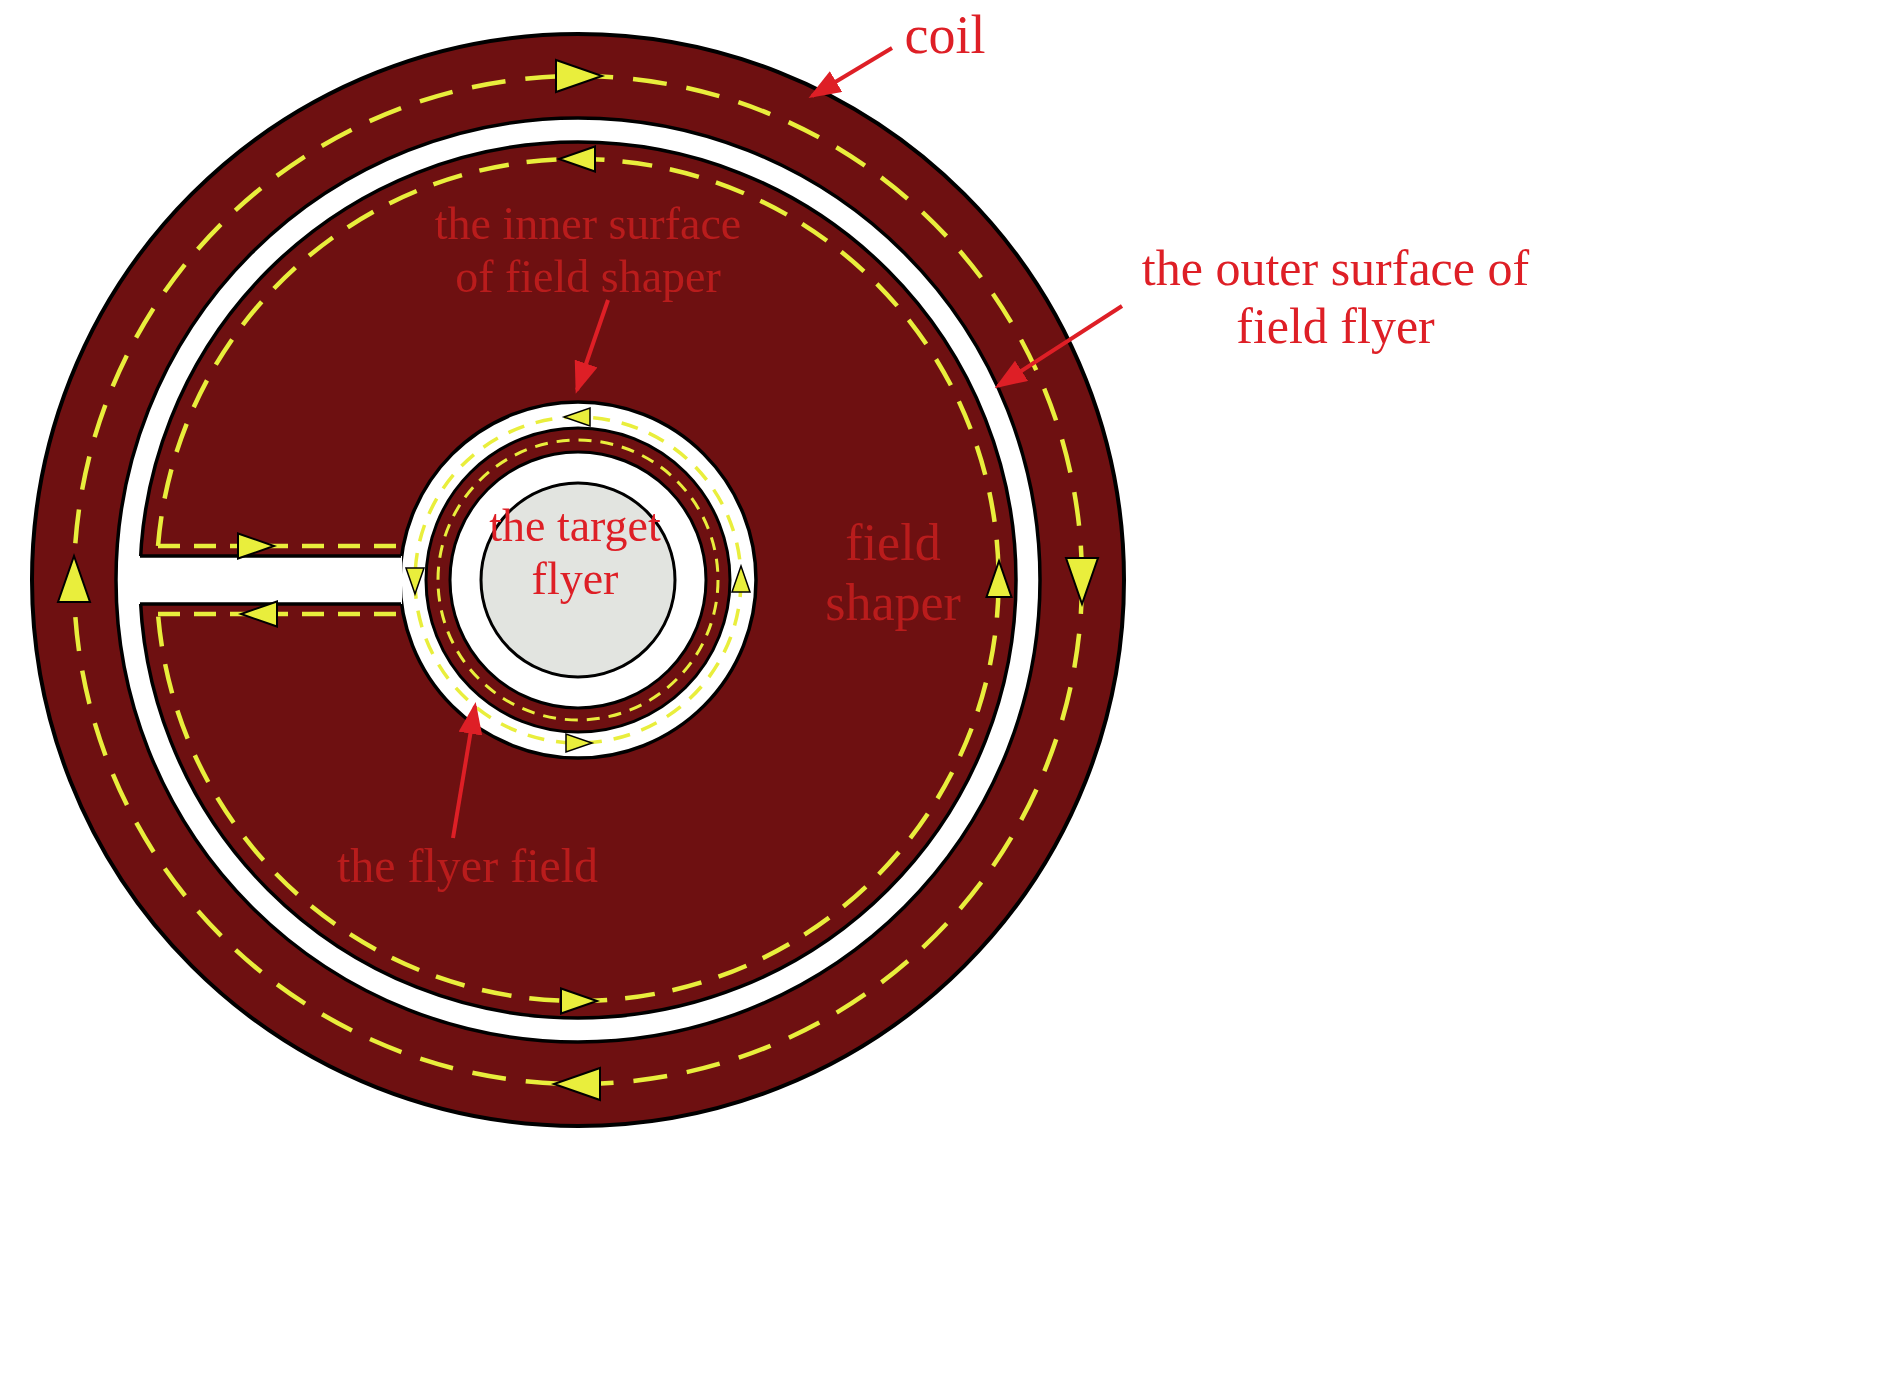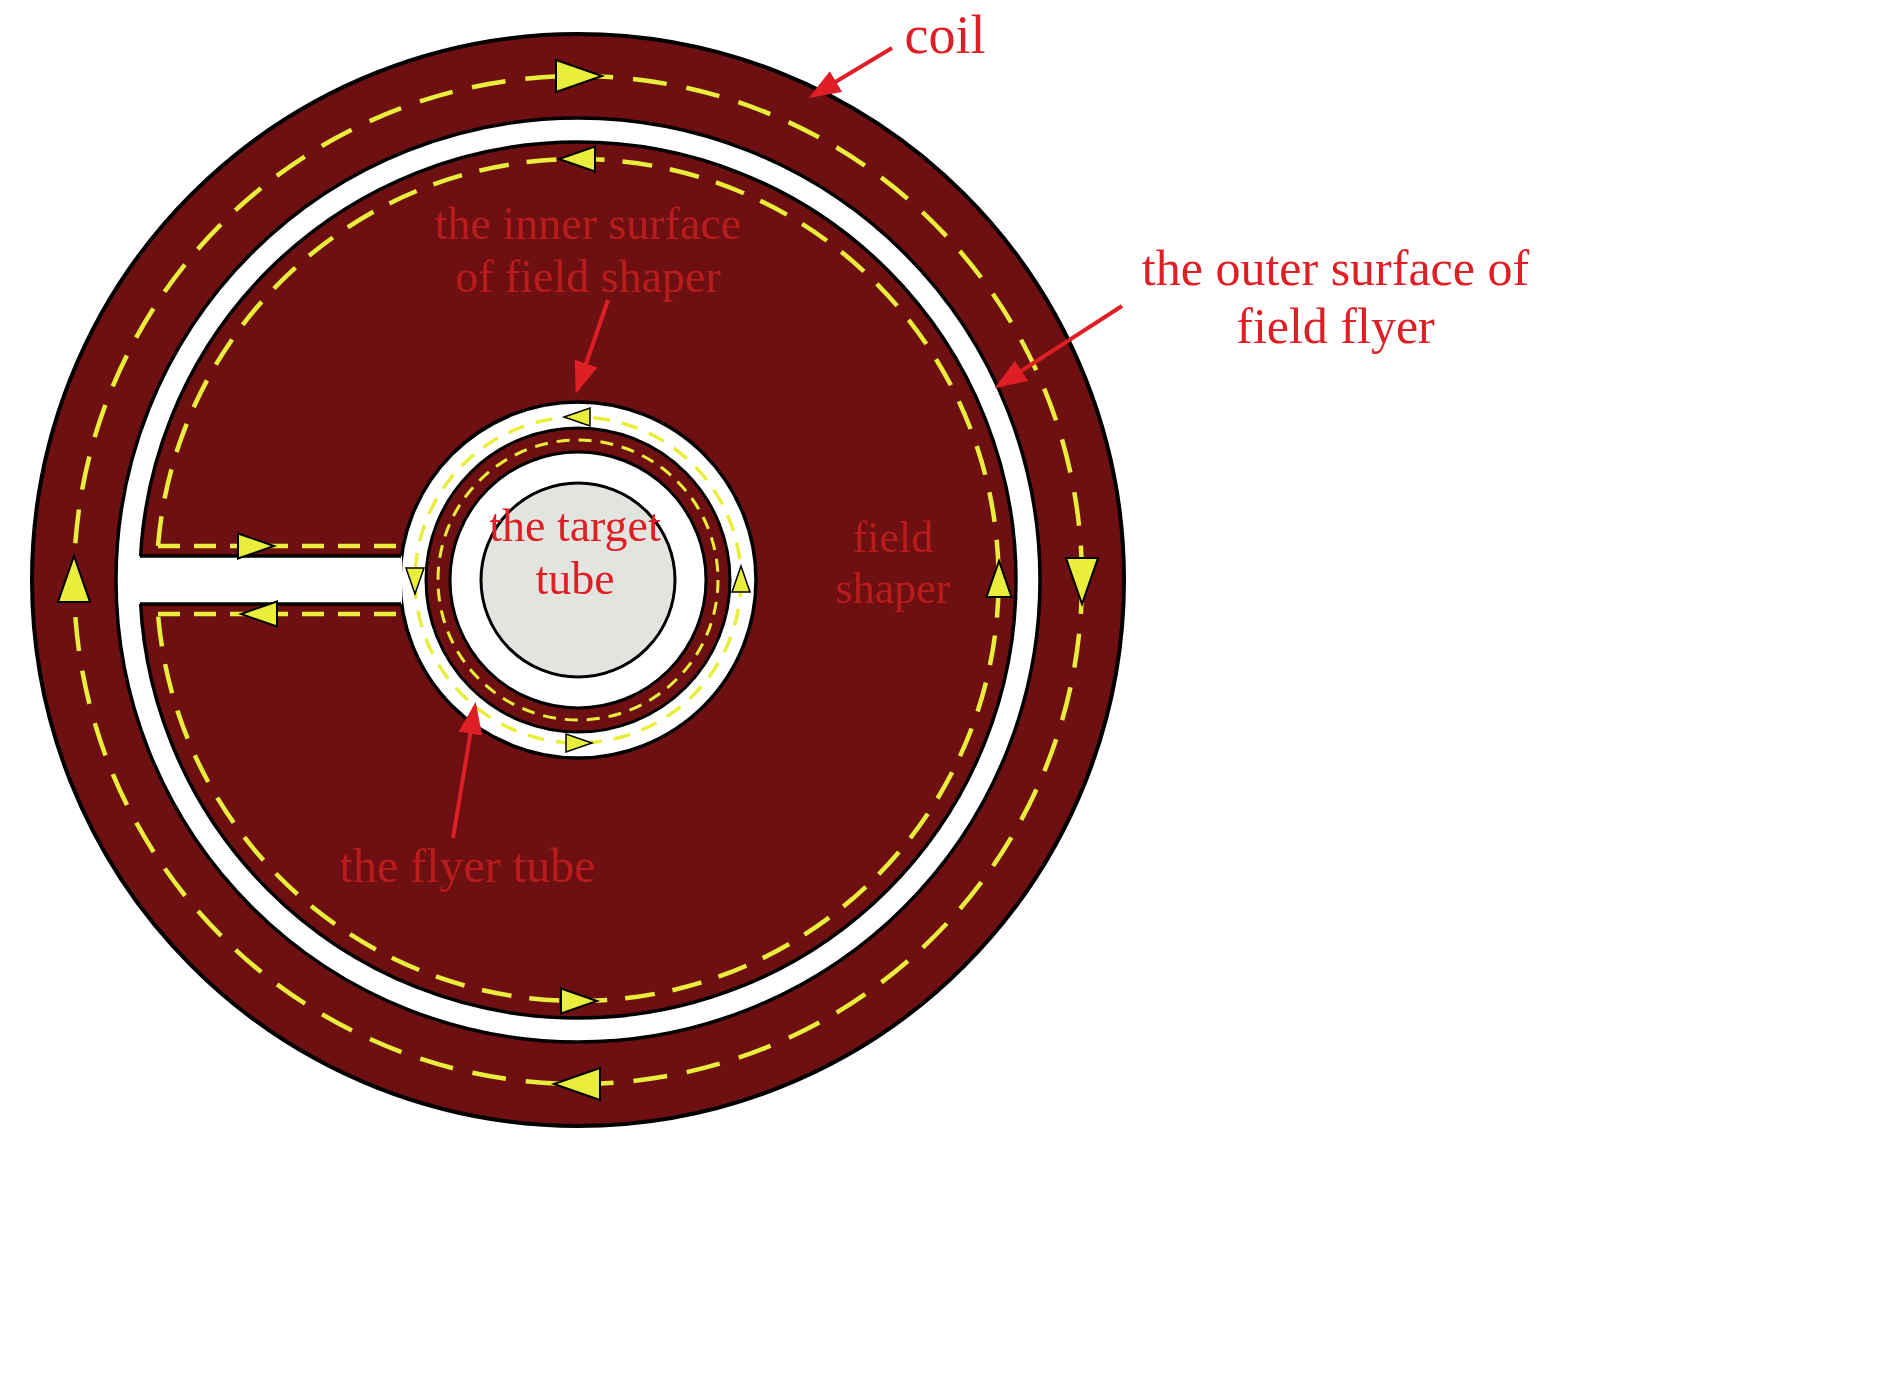--- a/index.html
+++ b/index.html
@@ -93,21 +93,21 @@
   </svg>
 
   <div class="label red" style="left:855px; top:4px;  width:180px; font-size:54px;">coil</div>
 
   <div class="label red" style="left:1108px; top:240px; width:455px; font-size:50px;">the outer surface of
 field flyer</div>
 
   <div class="label yellow" style="left:388px; top:198px; width:400px; font-size:46px;">the inner surface
 of field shaper</div>
 
-  <div class="label yellow" style="left:793px; top:513px; width:200px; font-size:44px;font-family:Liberation Serif, serif;">field
+  <div class="label yellow" style="left:793px; top:513px; width:200px; font-size:52px;font-family:Liberation Serif, serif;">field
 shaper</div>
 
   <div class="label red" style="left:450px; top:500px; width:250px; font-size:46px;">the target
-tube</div>
+flyer</div>
 
-  <div class="label yellow" style="left:315px; top:838px; width:305px; font-size:48px;">the flyer tube</div>
+  <div class="label yellow" style="left:315px; top:838px; width:305px; font-size:48px;">the flyer field</div>
 
 </div>
 
 </body></html>

